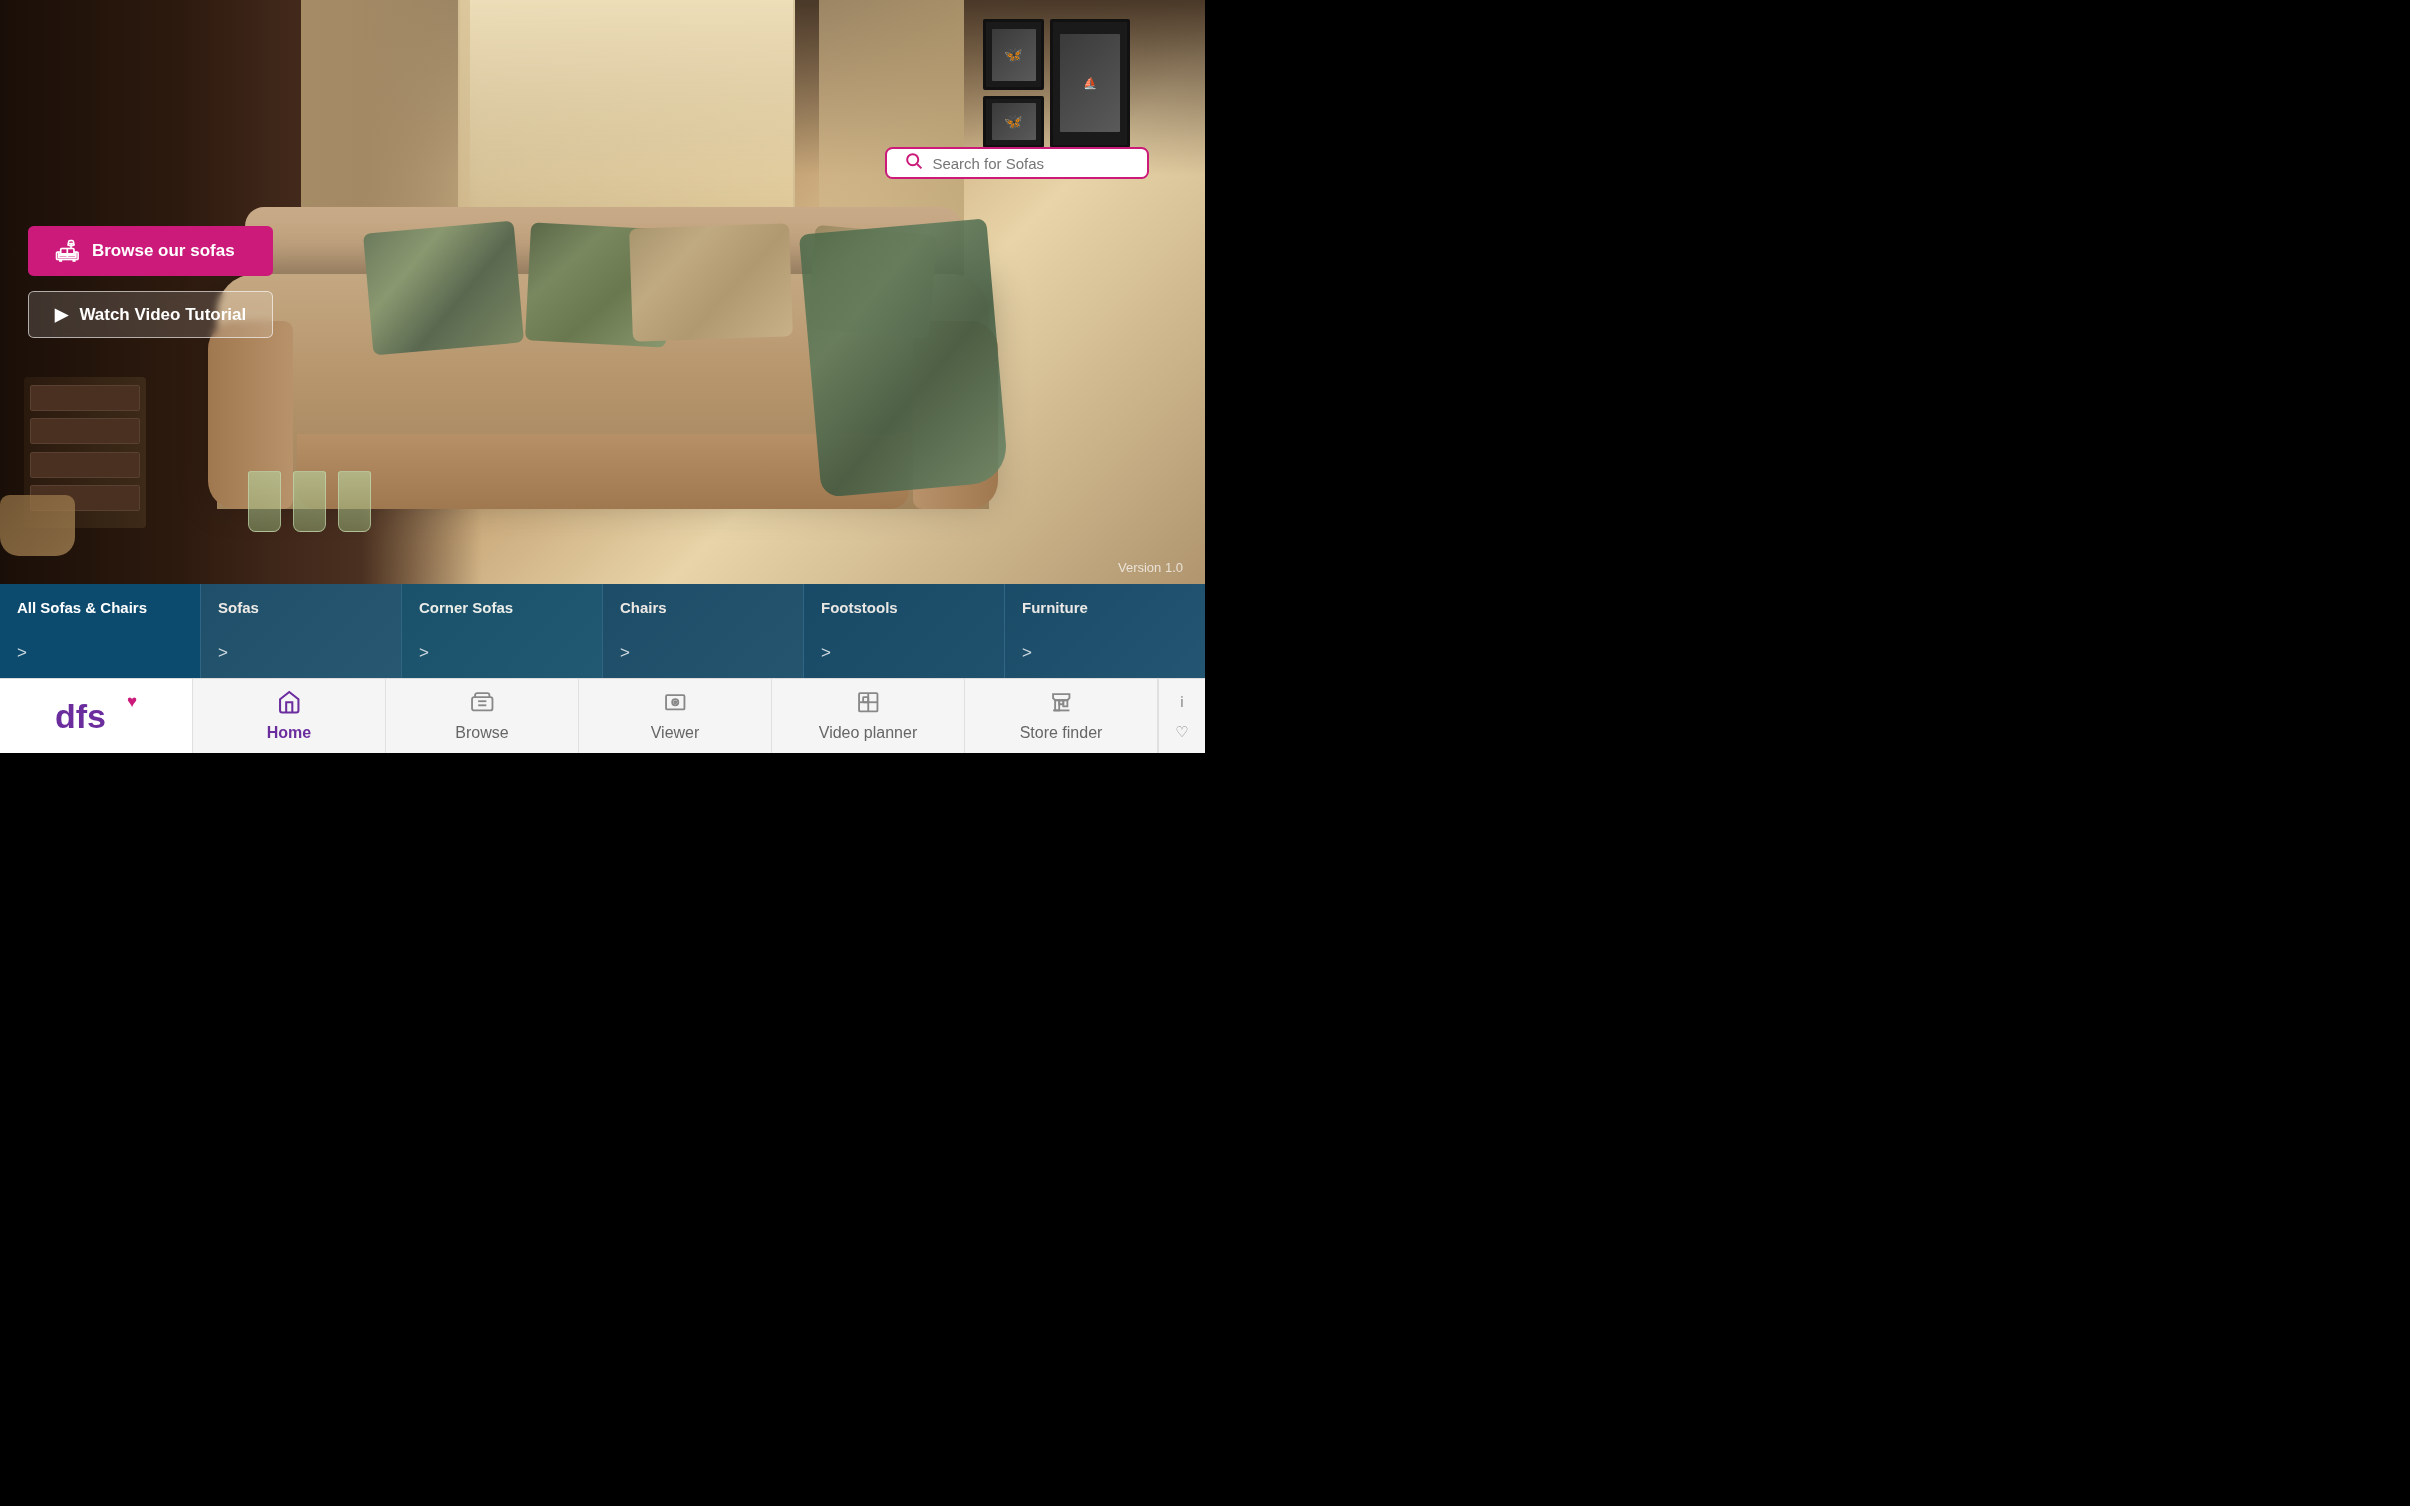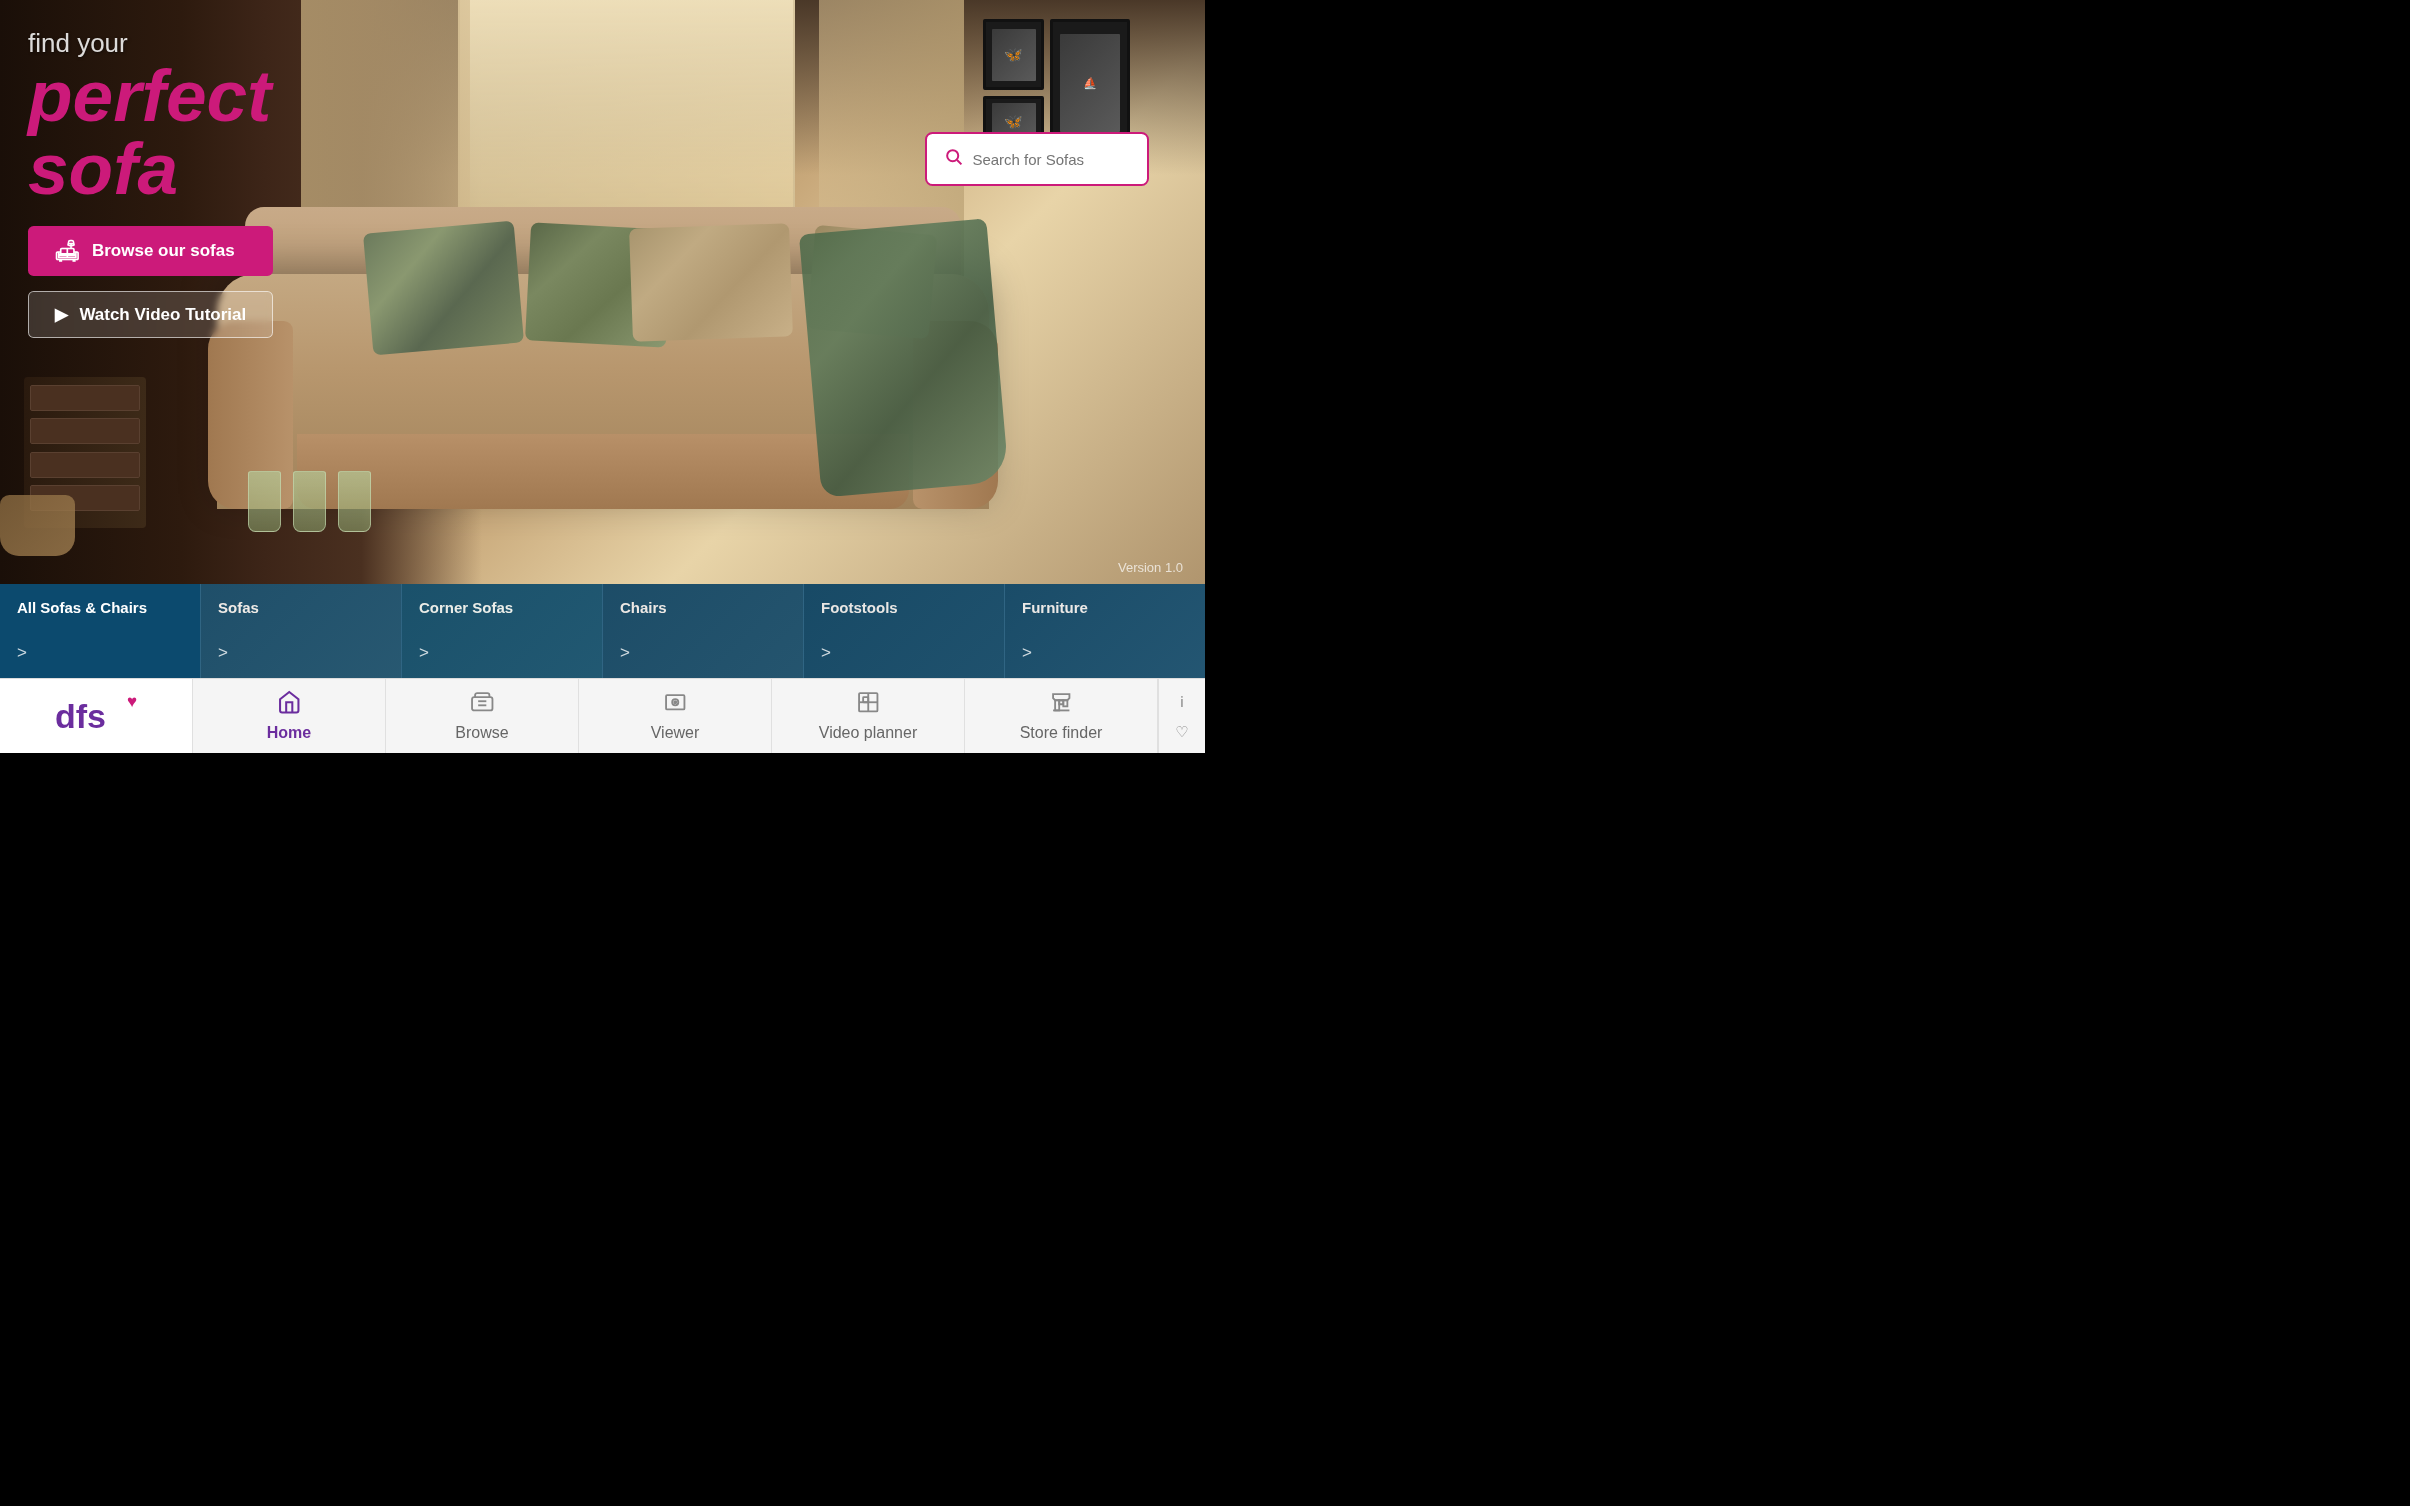--- a/index.html
+++ b/index.html
@@ -313,30 +313,30 @@
       font-size: 17px;
       font-weight: 600;
       cursor: pointer;
       backdrop-filter: blur(3.8px);
       min-width: 207px;
     }
 
     
     .search-box {
       position: absolute;
-      top: 132px;
+      top: 147px;
       right: 56px;
       z-index: 10;
       display: flex;
       align-items: center;
       background: white;
       border: 2.4px solid #cc1a7a;
       border-radius: 7.5px;
-      padding: 13px 17px;
-      width: 224px;
+      padding: 2px 17px;
+      width: 264px;
       gap: 9.4px;
     }
     .search-icon-img {
       color: #cc1a7a;
       font-size: 19px;
     }
     .search-input {
       border: none;
       outline: none;
       font-size: 15px;
@@ -536,25 +536,20 @@
   </div>
 
   <div class="basket"></div>
 
   <div class="table-area">
     <div class="glass"></div>
     <div class="glass"></div>
     <div class="glass"></div>
   </div>
 
-  <div class="headline">
-    <div class="find-your">find your</div>
-    <div class="perfect">perfect</div>
-    <div class="sofa-text">sofa</div>
-  </div>
 
   <div class="action-buttons">
     <button class="btn-browse">
       <span class="sofa-icon">🛋</span>
       <span>Browse our sofas</span>
     </button>
     <button class="btn-watch">
       <span>▶</span>
       <span>Watch Video Tutorial</span>
     </button>

